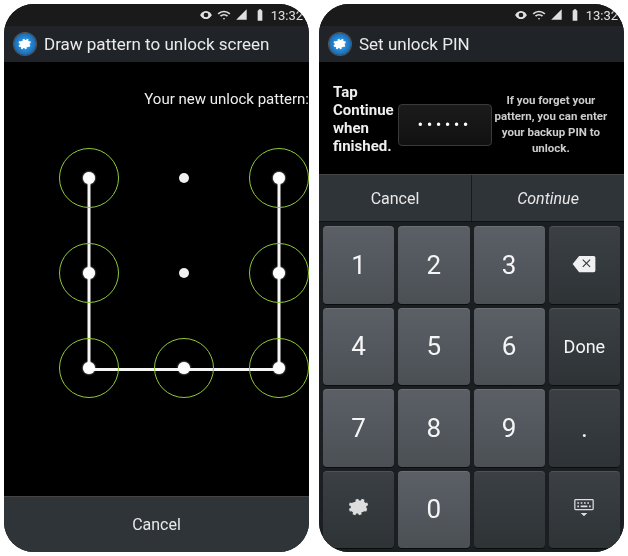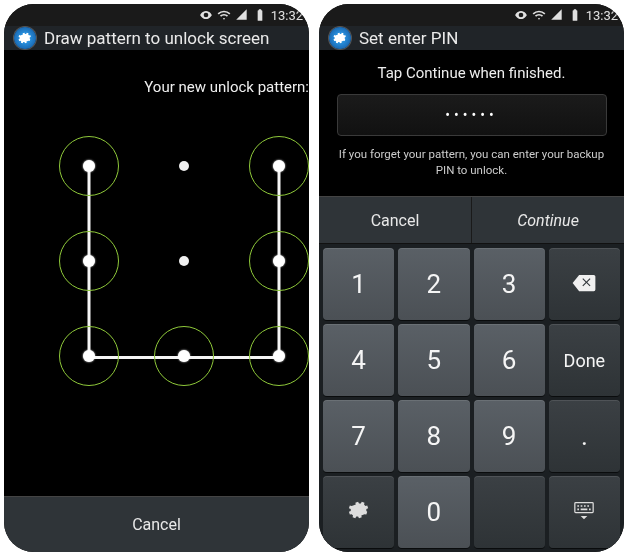--- a/index.html
+++ b/index.html
@@ -31,21 +31,21 @@
     gap: 4px;
     padding: 0 6px;
     font-size: 13px;
     color: #e0e0e0;
   }
   .statusbar .spacer { flex: 1; }
   .statusbar .ic { width: 14px; height: 14px; display:flex; align-items:center; justify-content:center;}
   .statusbar svg { width:14px; height:14px; fill:#e0e0e0; }
   
   .titlebar {
-    height: 24px;
+    height: 36px;
     background: #202428;
     display: flex;
     align-items: center;
     gap: 8px;
     padding: 0 10px;
     font-size: 17px;
     color: #eaeaea;
   }
   .gear {
     width: 22px; height: 22px;
@@ -101,22 +101,23 @@
     display:flex;
     align-items:center;
     justify-content:center;
     font-size:16px;
     border-right:1px solid #1a1a1a;
   }
   .bottombar .btn:last-child { border-right:none; }
   
   .pin-content {
     flex:0 0 auto;
-    display:flex; flex-direction:column; align-items:center;
-    padding: 14px 14px 0 14px;
+    display:flex; flex-direction:row; align-items:center;
+    padding: 20px 14px 0 14px;
+    font-weight: bold;
   }
   .pin-prompt { font-size:15px; color:#eee; }
   .pin-field {
     width: 270px; height: 42px;
     margin-top: 12px;
     border:1.5px solid #3a3a3a;
     border-radius:4px;
     background: linear-gradient(#1b1b1b,#111);
     display:flex; align-items:center; justify-content:center;
     color:#fff;
@@ -272,21 +273,21 @@
       </span>
     <span>13:32</span>
   </div>
 
   <div class="titlebar">
     <span class="gear">
       <svg viewBox="0 0 24 24">
           <path d="M12 8a4 4 0 100 8 4 4 0 000-8zM20 13v-2l2-1-1-3-2 .5-1.5-1.5.5-2-3-1-1 2h-2l-1-2-3 1 .5 2L4 7.5 2 7l-1 3 2 1v2l-2 1 1 3 2-.5L5.5 18l-.5 2 3 1 1-2h2l1 2 3-1-.5-2L18 16.5l2 .5 1-3z"></path>
         </svg>
     </span>
-    <span>Set enter PIN</span>
+    <span>Set unlock PIN</span>
   </div>
 
   <div class="pin-content">
     <div class="pin-prompt">Tap Continue when finished.</div>
     <div class="pin-field">••••••</div>
     <div class="pin-note">If you forget your pattern, you can enter your backup PIN to unlock.</div>
   </div>
 
   <div class="actionrow">
     <div class="btn">Cancel</div>

